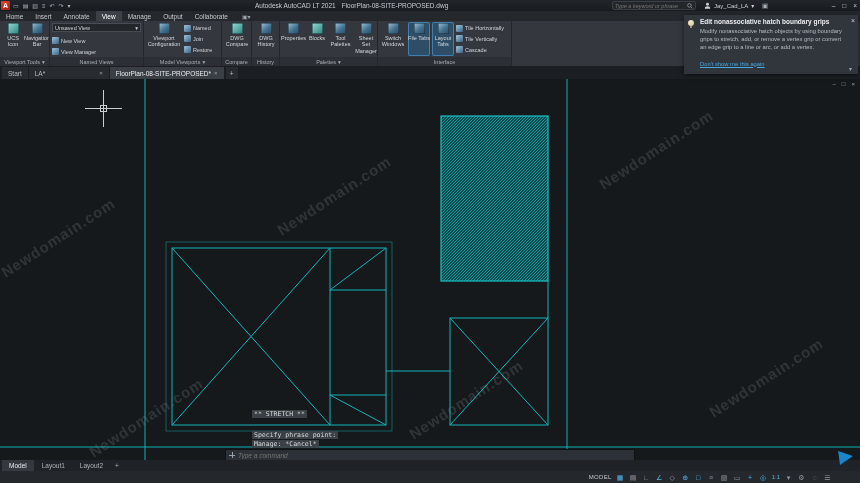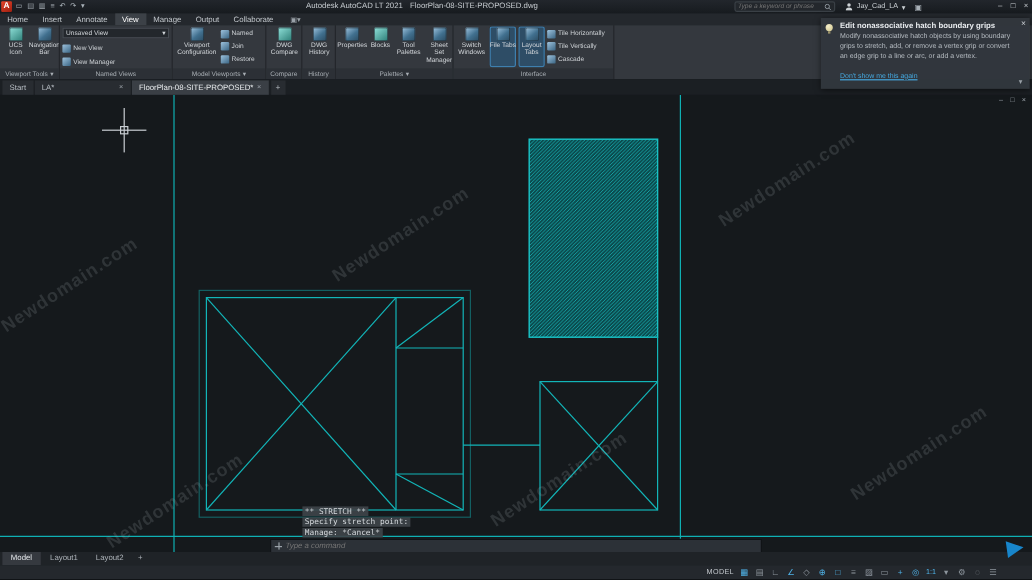--- a/index.html
+++ b/index.html
@@ -357,22 +357,22 @@
     <div id="crosshair-h"></div>
     <div id="crosshair-v"></div>
     <div id="pickbox"></div>
 
     <div id="doc-controls">
       <span>–</span>
       <span>□</span>
       <span>×</span>
     </div>
 
-    <div class="cmdline" style="top:343px">** STRETCH **</div>
-    <div class="cmdline" style="top:352px">Specify stretch point:</div>
+    <div class="cmdline" style="top:331px">** STRETCH **</div>
+    <div class="cmdline" style="top:352px">Specify phrase point:</div>
     <div class="cmdline" style="top:361px">Manage: *Cancel*</div>
 
     <div id="cmdbar">
       <span id="cust-ic"></span>
       <input placeholder="Type a command" style="">
     </div>
   </div>
 
   <div id="layoutbar">
     <div class="ltab active">Model</div>

